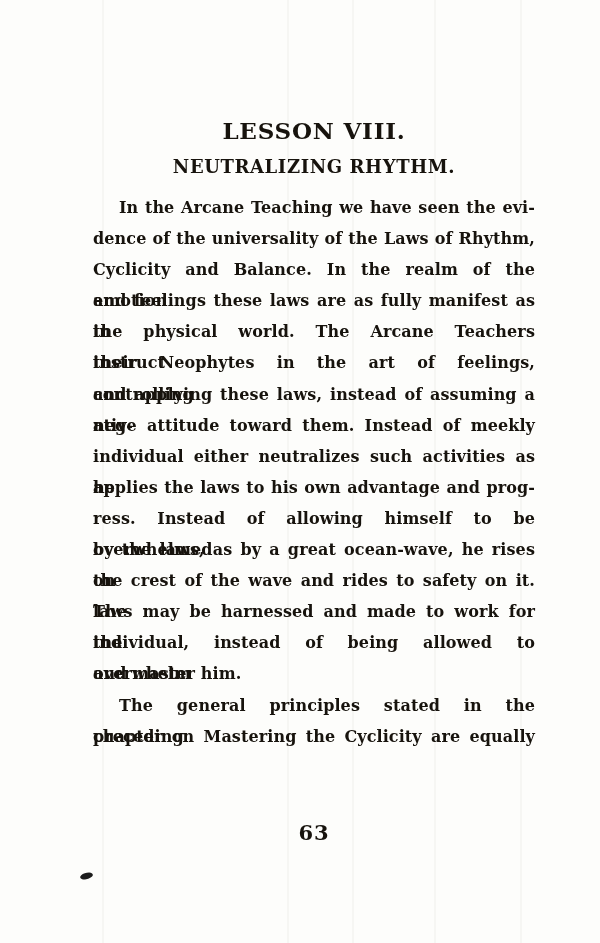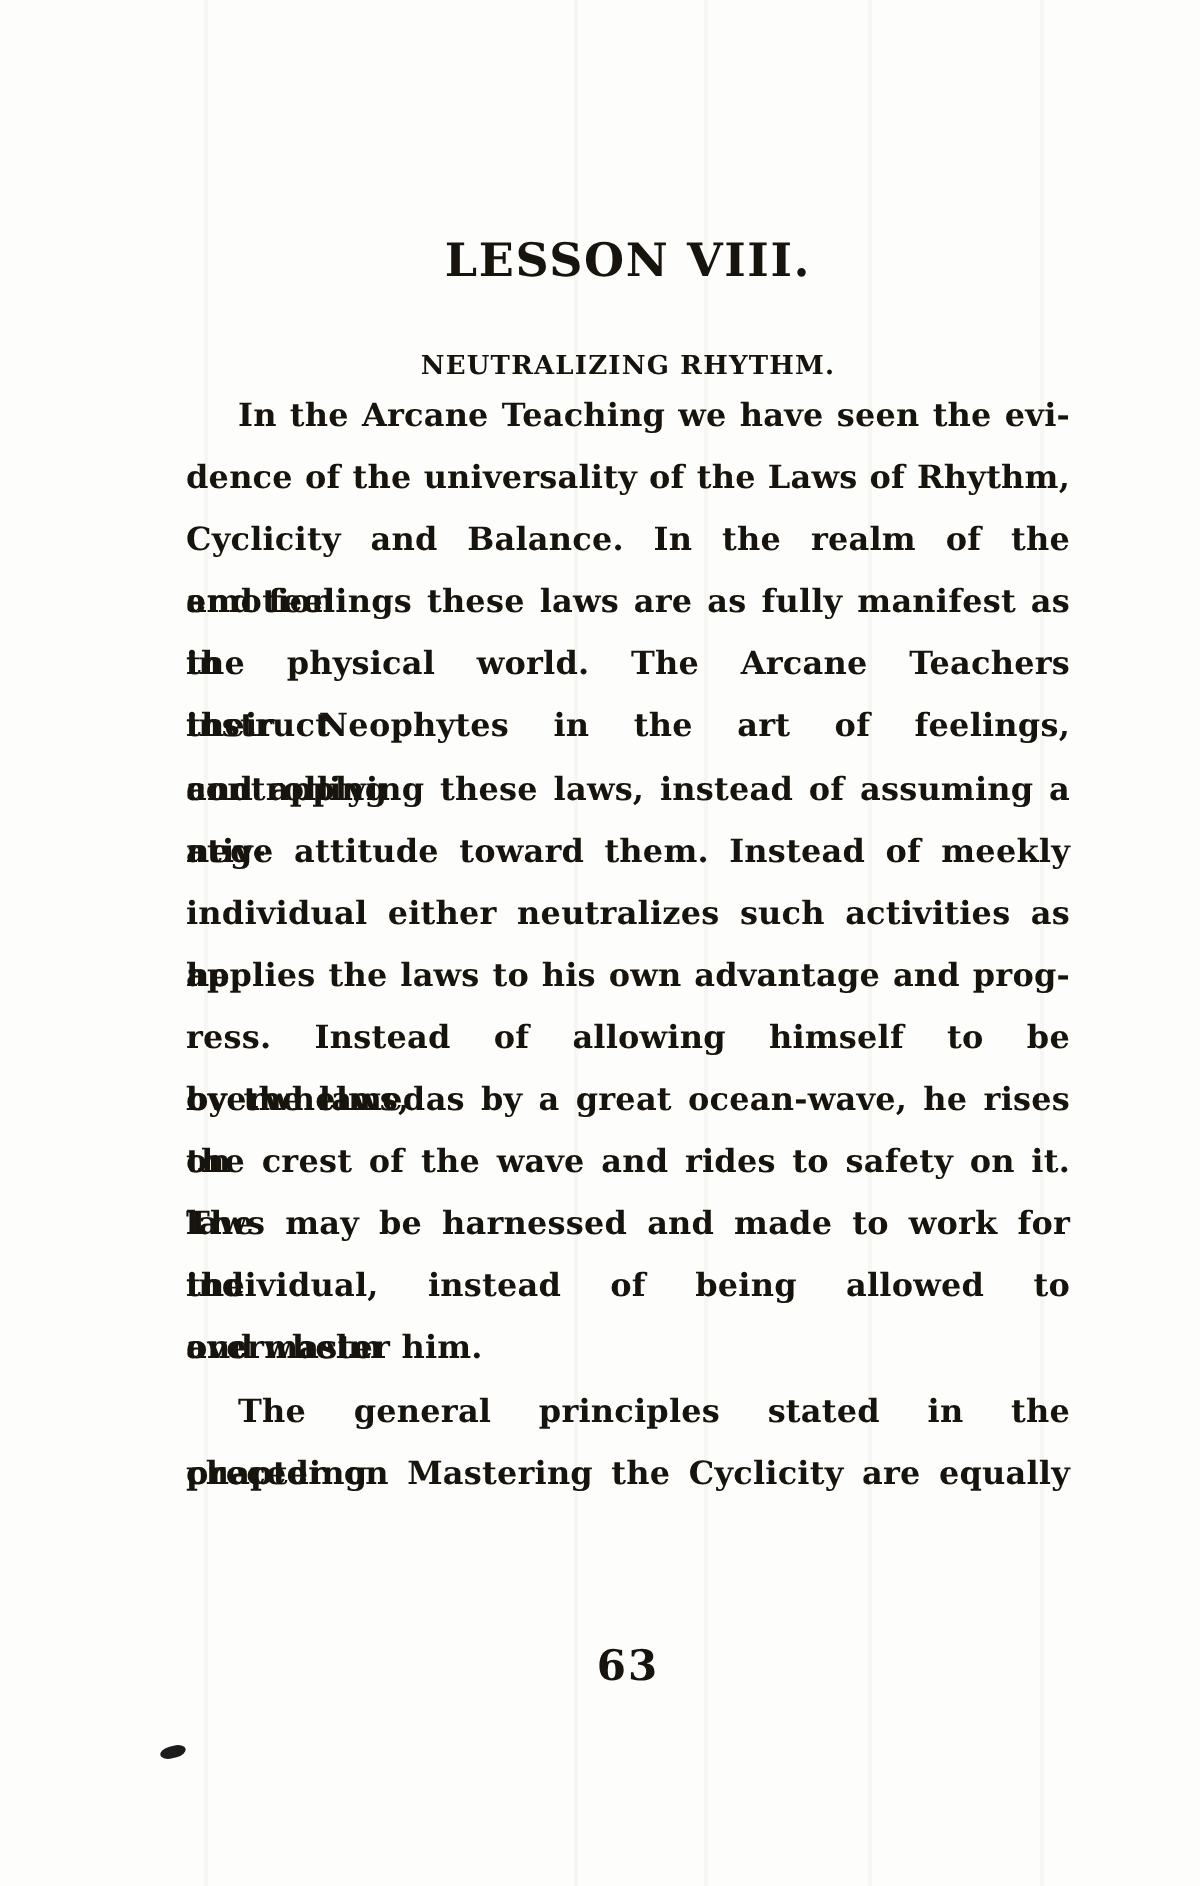--- a/index.html
+++ b/index.html
@@ -36,23 +36,22 @@
     text-align: center;
     font-weight: bold;
   }
   .heading.lesson {
     top: 117px;
     font-size: 23px;
     letter-spacing: 0.8px;
   }
   .heading.chapter {
     top: 156px;
-    font-size: 13px;
+    font-size: 18px;
     letter-spacing: 0.6px;
-    margin-top: 20px;
   }
 
   .body-block {
     position: absolute;
     left: 93px;
     top: 192px;
     width: 442px;
   }
   .bl {
     height: 31.1px;

